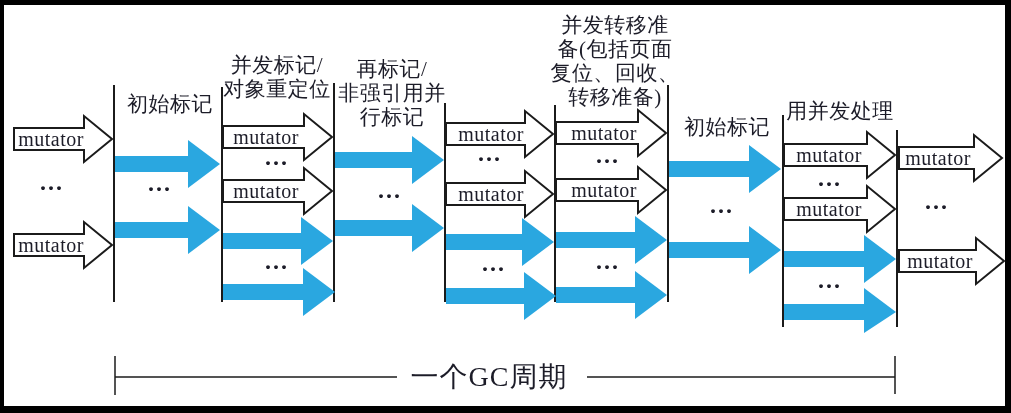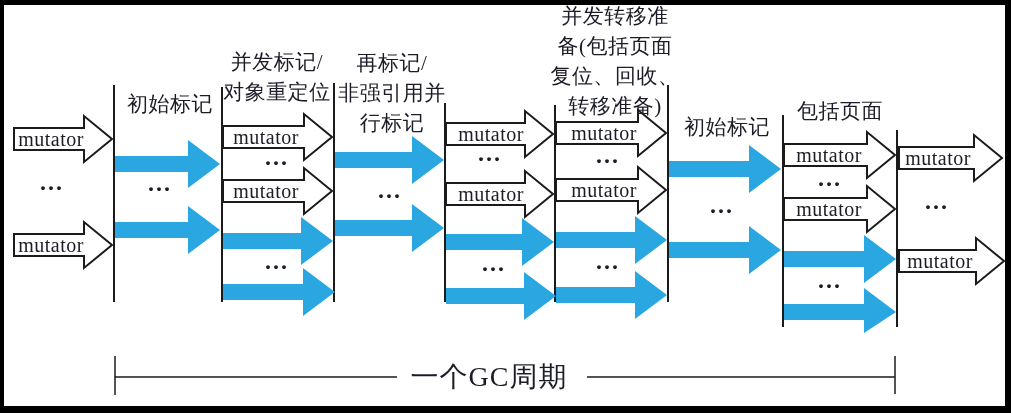--- a/index.html
+++ b/index.html
@@ -6,21 +6,21 @@
   .frame{
     position:relative;width:1011px;height:413px;background:#000000;overflow:hidden;
     font-family:"Liberation Serif","DejaVu Serif",serif;
   }
   .canvas{position:absolute;left:4px;top:5px;width:1001px;height:401px;background:#ffffff;}
   svg.layer{position:absolute;left:0;top:0;display:block;}
   .t{
     position:absolute;transform:translate(-50%,-50%);
     white-space:pre-line;text-align:center;color:#1c1c28;line-height:1.15;
   }
-  .ph{font-size:21px;line-height:30px;letter-spacing:0.5px;}
+  .ph{font-size:21px;line-height:24px;letter-spacing:0.5px;}
   .mut{font-size:20px;letter-spacing:0.5px;}
   .dots{font-size:24px;font-weight:bold;letter-spacing:2px;transform:translate(-50%,-75%);}
   .gc{font-size:28px;letter-spacing:1px;}
 </style>
 </head>
 <body>
 
 <div class="frame">
   <div class="canvas"></div>
 
@@ -81,21 +81,21 @@
   <span class="t ph" style="left:277px;top:77px">并发标记/
 对象重定位</span>
   <span class="t ph" style="left:392px;top:93px">再标记/
 非强引用并
 行标记</span>
   <span class="t ph" style="left:615px;top:61px">并发转移准
 备(包括页面
 复位、回收、
 转移准备)</span>
   <span class="t ph" style="left:727px;top:127px">初始标记</span>
-  <span class="t ph" style="left:840px;top:111px">包括页面</span>
+  <span class="t ph" style="left:840px;top:111px">用并发处理</span>
 
   <span class="t mut" style="left:51px;top:139px">mutator</span>
   <span class="t mut" style="left:51px;top:245px">mutator</span>
   <span class="t mut" style="left:266px;top:137px">mutator</span>
   <span class="t mut" style="left:266px;top:191px">mutator</span>
   <span class="t mut" style="left:491px;top:134px">mutator</span>
   <span class="t mut" style="left:491px;top:194px">mutator</span>
   <span class="t mut" style="left:604px;top:133px">mutator</span>
   <span class="t mut" style="left:604px;top:190px">mutator</span>
   <span class="t mut" style="left:829px;top:155px">mutator</span>

